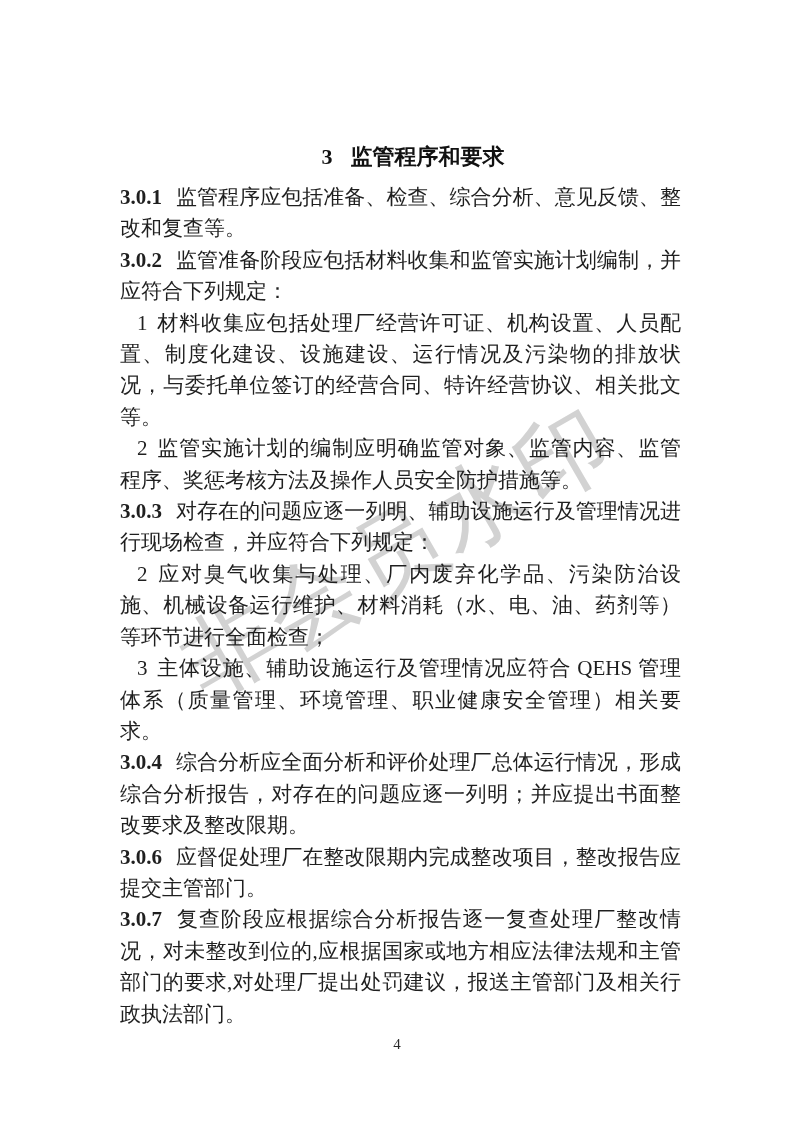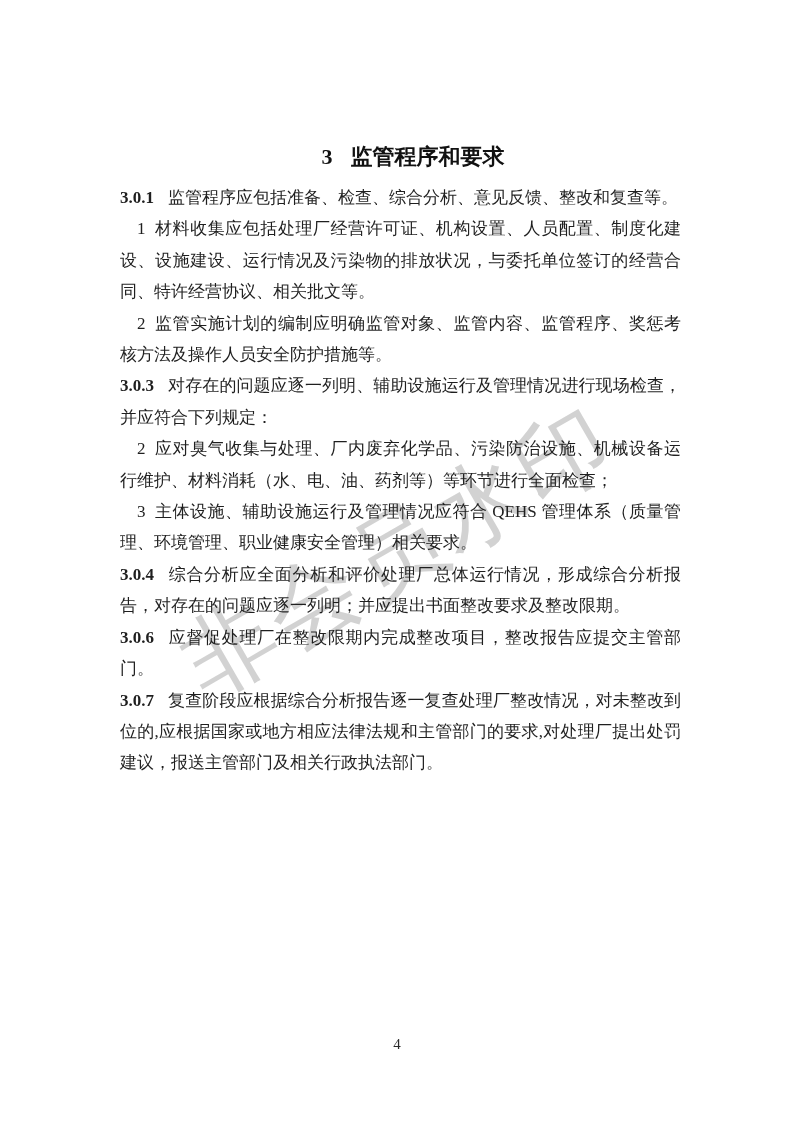--- a/index.html
+++ b/index.html
@@ -47,21 +47,21 @@
   }
   .doc-title .chapter-number {
     margin-right: 18px;
     font-family: "Liberation Serif", "DejaVu Serif", serif;
   }
   .body-text {
     position: absolute;
     left: 120px;
     top: 182px;
     width: 561px;
-    font-size: 17px;
+    font-size: 21px;
     line-height: 31.4px;
     text-align: justify;
     z-index: 2;
   }
   .clause {
     margin: 0;
     padding: 0;
   }
   .clause .clause-label {
     font-weight: bold;
@@ -91,20 +91,21 @@
 <div class="page">
 
   <div class="watermark">非会员水印</div>
 
   <h1 class="doc-title">
     <span class="chapter-number">3</span><span>监管程序和要求</span>
   </h1>
 
   <div class="body-text">
     <p class="clause"><span class="clause-label">3.0.1</span><span>监管程序应包括准备、检查、综合分析、意见反馈、整改和复查等。</span></p>
+    <p class="clause"><span class="clause-label">3.0.2</span><span>监管准备阶段应包括材料收集和监管实施计划编制，并应符合下列规定：</span></p>
     <p class="clause sub"><span class="clause-label">1</span><span>材料收集应包括处理厂经营许可证、机构设置、人员配置、制度化建设、设施建设、运行情况及污染物的排放状况，与委托单位签订的经营合同、特许经营协议、相关批文等。</span></p>
     <p class="clause sub"><span class="clause-label">2</span><span>监管实施计划的编制应明确监管对象、监管内容、监管程序、奖惩考核方法及操作人员安全防护措施等。</span></p>
     <p class="clause"><span class="clause-label">3.0.3</span><span>对存在的问题应逐一列明、辅助设施运行及管理情况进行现场检查，并应符合下列规定：</span></p>
     <p class="clause sub"><span class="clause-label">2</span><span>应对臭气收集与处理、厂内废弃化学品、污染防治设施、机械设备运行维护、材料消耗（水、电、油、药剂等）等环节进行全面检查；</span></p>
     <p class="clause sub"><span class="clause-label">3</span><span>主体设施、辅助设施运行及管理情况应符合 QEHS 管理体系（质量管理、环境管理、职业健康安全管理）相关要求。</span></p>
     <p class="clause"><span class="clause-label">3.0.4</span><span>综合分析应全面分析和评价处理厂总体运行情况，形成综合分析报告，对存在的问题应逐一列明；并应提出书面整改要求及整改限期。</span></p>
     <p class="clause"><span class="clause-label">3.0.6</span><span>应督促处理厂在整改限期内完成整改项目，整改报告应提交主管部门。</span></p>
     <p class="clause"><span class="clause-label">3.0.7</span><span>复查阶段应根据综合分析报告逐一复查处理厂整改情况，对未整改到位的,应根据国家或地方相应法律法规和主管部门的要求,对处理厂提出处罚建议，报送主管部门及相关行政执法部门。</span></p>
   </div>
 

